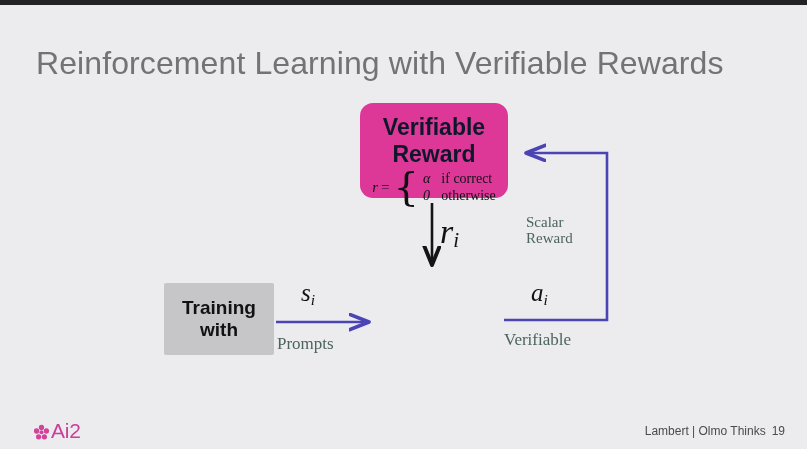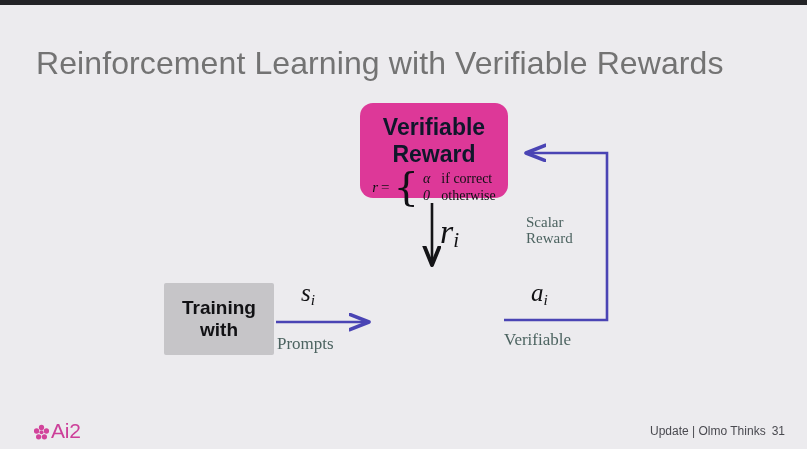--- a/index.html
+++ b/index.html
@@ -279,16 +279,16 @@
         <circle cx="15.8" cy="10.4" r="3.1"></circle>
         <circle cx="6.6" cy="17.2" r="3.1"></circle>
         <circle cx="13.4" cy="17.2" r="3.1"></circle>
         <circle cx="10" cy="11.8" r="2.4"></circle>
       </g>
     </svg>
     <span class="logo-text">Ai2</span>
   </div>
 
   <div class="footer-credit">
-    <span>Update | Olmo Thinks</span><span class="pg">31</span>
+    <span>Lambert | Olmo Thinks</span><span class="pg">19</span>
   </div>
 
 </div>
 
 </body></html>

